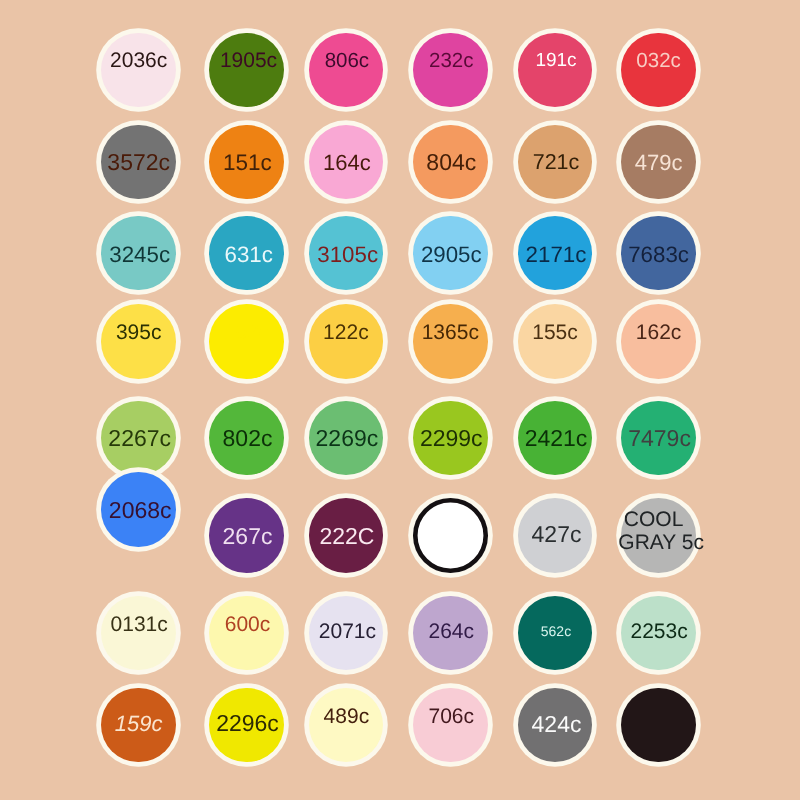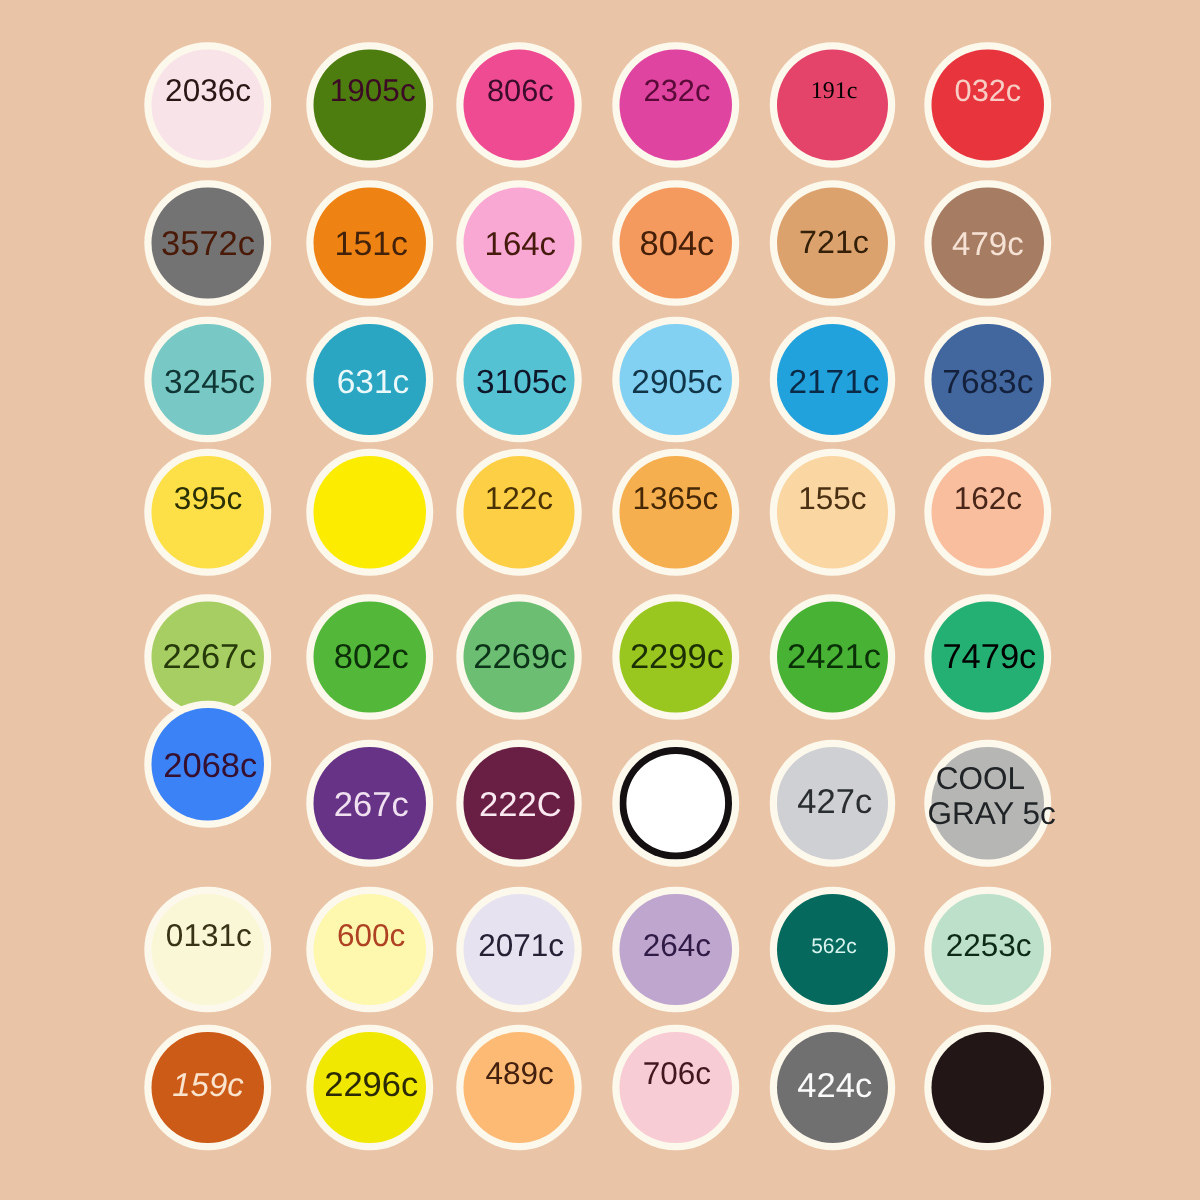--- a/index.html
+++ b/index.html
@@ -28,21 +28,21 @@
       <div class="label" style="color: rgb(60, 11, 44); left: calc(50% + 1px); font-size: 20.5px; line-height: 22.55px; margin-top: -11.275px; transform: translateY(-8.8px);">
         <span class="line">806c</span>
       </div>
     </div>
     <div class="swatch" style="left: 413px; top: 32.7px; width: 74.6px; height: 74.6px; background: rgb(223, 68, 160); box-shadow: rgb(252, 248, 236) 0px 0px 0px 4.8px;">
       <div class="label" style="color: rgb(90, 10, 56); left: calc(50% + 1px); font-size: 20.5px; line-height: 22.55px; margin-top: -11.275px; transform: translateY(-8.8px);">
         <span class="line">232c</span>
       </div>
     </div>
     <div class="swatch" style="left: 517.7px; top: 32.7px; width: 74.6px; height: 74.6px; background: rgb(228, 68, 106); box-shadow: rgb(252, 248, 236) 0px 0px 0px 4.8px;">
-      <div class="label" style="color: #000000; left: calc(50% + 1px); font-size: 16px; line-height: 22.55px; margin-top: -11.275px; transform: translateY(-8.8px); font-family: Liberation Serif, serif;">
+      <div class="label" style="color: #ffffff; left: calc(50% + 1px); font-size: 19px; line-height: 22.55px; margin-top: -11.275px; transform: translateY(-8.8px);">
         <span class="line">191c</span>
       </div>
     </div>
     <div class="swatch" style="left: 621.3px; top: 32.7px; width: 74.6px; height: 74.6px; background: rgb(232, 52, 61); box-shadow: rgb(252, 248, 236) 0px 0px 0px 4.8px;">
       <div class="label" style="color: rgb(248, 205, 196); font-size: 20.5px; line-height: 22.55px; margin-top: -11.275px; transform: translateY(-8.8px);">
         <span class="line">032c</span>
       </div>
     </div>
     <div class="swatch" style="left: 101.4px; top: 124.8px; width: 74.6px; height: 74.6px; background: #737373; box-shadow: rgb(252, 248, 236) 0px 0px 0px 4.8px;">
       <div class="label" style="color: rgb(74, 26, 8); font-size: 23px; line-height: 25.3px; margin-top: -12.65px; transform: translateY(0.7px);">
@@ -78,21 +78,21 @@
       <div class="label" style="color: rgb(16, 54, 54); left: calc(50% + 1px); font-size: 22.3px; line-height: 24.53px; margin-top: -12.265px; transform: translateY(1.7px);">
         <span class="line">3245c</span>
       </div>
     </div>
     <div class="swatch" style="left: 209.2px; top: 215.7px; width: 74.6px; height: 74.6px; background: rgb(42, 166, 194); box-shadow: rgb(252, 248, 236) 0px 0px 0px 4.8px;">
       <div class="label" style="color: rgb(234, 248, 250); left: calc(50% + 2.2px); font-size: 22.3px; line-height: 24.53px; margin-top: -12.265px; transform: translateY(1.7px);">
         <span class="line">631c</span>
       </div>
     </div>
     <div class="swatch" style="left: 308.6px; top: 215.7px; width: 74.6px; height: 74.6px; background: rgb(85, 194, 211); box-shadow: rgb(252, 248, 236) 0px 0px 0px 4.8px;">
-      <div class="label" style="color: #0f172a; left: calc(50% + 1.8px); font-size: 22.3px; line-height: 24.53px; margin-top: -12.265px; transform: translateY(1.7px);">
+      <div class="label" style="color: #7f1d1d; left: calc(50% + 1.8px); font-size: 22.3px; line-height: 24.53px; margin-top: -12.265px; transform: translateY(1.7px);">
         <span class="line">3105c</span>
       </div>
     </div>
     <div class="swatch" style="left: 413px; top: 215.7px; width: 74.6px; height: 74.6px; background: rgb(130, 208, 242); box-shadow: rgb(252, 248, 236) 0px 0px 0px 4.8px;">
       <div class="label" style="color: rgb(16, 52, 72); left: calc(50% + 1px); font-size: 22.3px; line-height: 24.53px; margin-top: -12.265px; transform: translateY(1.7px);">
         <span class="line">2905c</span>
       </div>
     </div>
     <div class="swatch" style="left: 517.7px; top: 215.7px; width: 74.6px; height: 74.6px; background: rgb(34, 162, 220); box-shadow: rgb(252, 248, 236) 0px 0px 0px 4.8px;">
       <div class="label" style="color: rgb(10, 42, 72); left: calc(50% + 1px); font-size: 22.3px; line-height: 24.53px; margin-top: -12.265px; transform: translateY(1.7px);">
@@ -153,21 +153,21 @@
       <div class="label" style="color: rgb(28, 48, 4); left: calc(50% + 1px); font-size: 23px; line-height: 25.3px; margin-top: -12.65px; transform: translateY(0.6px);">
         <span class="line">2299c</span>
       </div>
     </div>
     <div class="swatch" style="left: 517.7px; top: 400.8px; width: 74.6px; height: 74.6px; background: rgb(72, 178, 53); box-shadow: rgb(252, 248, 236) 0px 0px 0px 4.8px;">
       <div class="label" style="color: rgb(10, 48, 8); left: calc(50% + 1px); font-size: 23px; line-height: 25.3px; margin-top: -12.65px; transform: translateY(0.6px);">
         <span class="line">2421c</span>
       </div>
     </div>
     <div class="swatch" style="left: 621.3px; top: 400.8px; width: 74.6px; height: 74.6px; background: rgb(36, 176, 115); box-shadow: rgb(252, 248, 236) 0px 0px 0px 4.8px;">
-      <div class="label" style="color: #000000; left: calc(50% + 1px); font-size: 23px; line-height: 25.3px; margin-top: -12.65px; transform: translateY(0.6px);">
+      <div class="label" style="color: #404040; left: calc(50% + 1px); font-size: 23px; line-height: 25.3px; margin-top: -12.65px; transform: translateY(0.6px);">
         <span class="line">7479c</span>
       </div>
     </div>
     <div class="swatch" style="left: 101.4px; top: 472px; width: 74.6px; height: 74.6px; background: #3b82f6; box-shadow: rgb(252, 248, 236) 0px 0px 0px 4.8px; text-decoration: underline;">
       <div class="label" style="color: rgb(54, 16, 48); left: calc(50% + 1.5px); font-size: 23px; line-height: 25.3px; margin-top: -12.65px; transform: translateY(0.8px);">
         <span class="line">2068c</span>
       </div>
     </div>
     <div class="swatch" style="left: 209.2px; top: 498.2px; width: 74.6px; height: 74.6px; background: rgb(102, 51, 135); box-shadow: rgb(252, 248, 236) 0px 0px 0px 4.8px;">
       <div class="label" style="color: rgb(240, 224, 240); left: calc(50% + 1px); font-size: 23px; line-height: 25.3px; margin-top: -12.65px; transform: translateY(0.8px);">
@@ -228,21 +228,21 @@
     <div class="swatch" style="left: 101.4px; top: 687.5px; width: 74.6px; height: 74.6px; background: rgb(204, 91, 24); box-shadow: rgb(252, 248, 236) 0px 0px 0px 4.8px; font-style: italic;">
       <div class="label" style="color: rgb(250, 228, 206); font-size: 22px; line-height: 24.2px; margin-top: -12.1px; transform: translateY(-1.1px);">
         <span class="line">159c</span>
       </div>
     </div>
     <div class="swatch" style="left: 209.2px; top: 687.5px; width: 74.6px; height: 74.6px; background: rgb(240, 232, 0); box-shadow: rgb(252, 248, 236) 0px 0px 0px 4.8px;">
       <div class="label" style="color: rgb(44, 42, 4); left: calc(50% + 1px); font-size: 23px; line-height: 25.3px; margin-top: -12.65px; transform: translateY(-1.3px);">
         <span class="line">2296c</span>
       </div>
     </div>
-    <div class="swatch" style="left: 308.6px; top: 687.5px; width: 74.6px; height: 74.6px; background: #fdba74; box-shadow: rgb(252, 248, 236) 0px 0px 0px 4.8px;">
+    <div class="swatch" style="left: 308.6px; top: 687.5px; width: 74.6px; height: 74.6px; background: #fef9c3; box-shadow: rgb(252, 248, 236) 0px 0px 0px 4.8px;">
       <div class="label" style="color: rgb(68, 32, 14); left: calc(50% + 0.5px); font-size: 21px; line-height: 23.1px; margin-top: -11.55px; transform: translateY(-8.3px);">
         <span class="line">489c</span>
       </div>
     </div>
     <div class="swatch" style="left: 413px; top: 687.5px; width: 74.6px; height: 74.6px; background: rgb(248, 204, 213); box-shadow: rgb(252, 248, 236) 0px 0px 0px 4.8px;">
       <div class="label" style="color: rgb(66, 24, 30); left: calc(50% + 1px); font-size: 21px; line-height: 23.1px; margin-top: -11.55px; transform: translateY(-8.3px);">
         <span class="line">706c</span>
       </div>
     </div>
     <div class="swatch" style="left: 517.7px; top: 687.5px; width: 74.6px; height: 74.6px; background: rgb(113, 112, 113); box-shadow: rgb(252, 248, 236) 0px 0px 0px 4.8px;">

